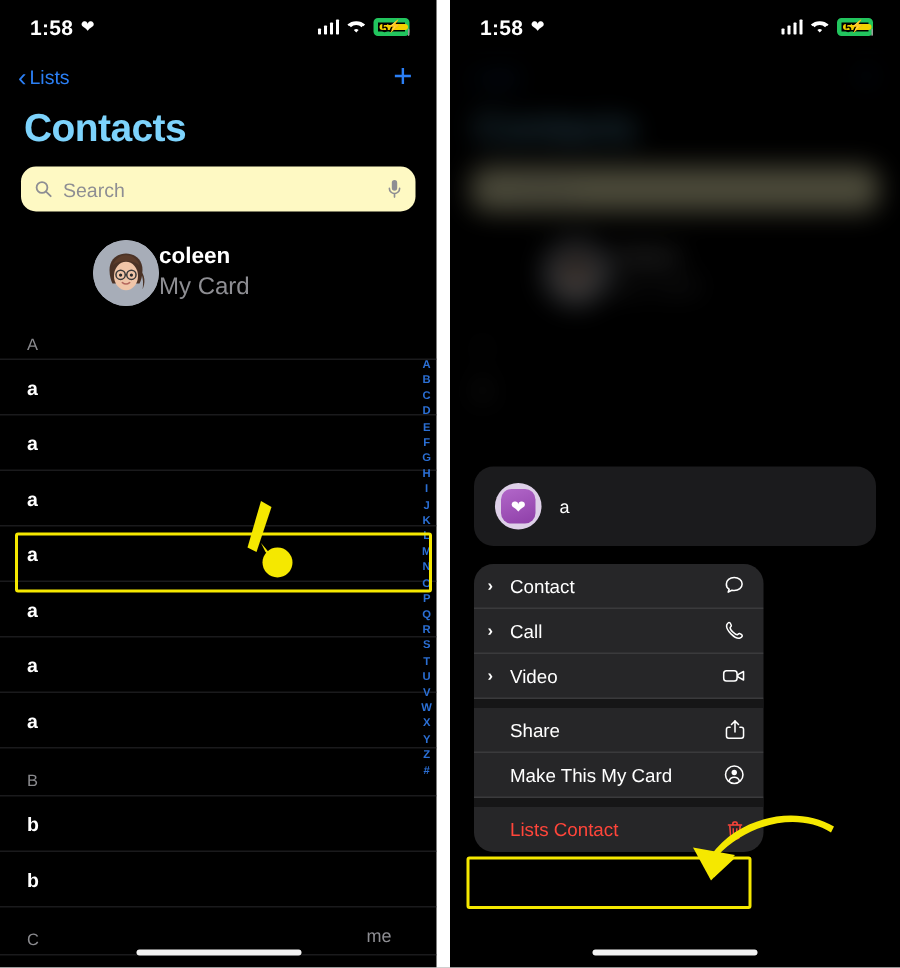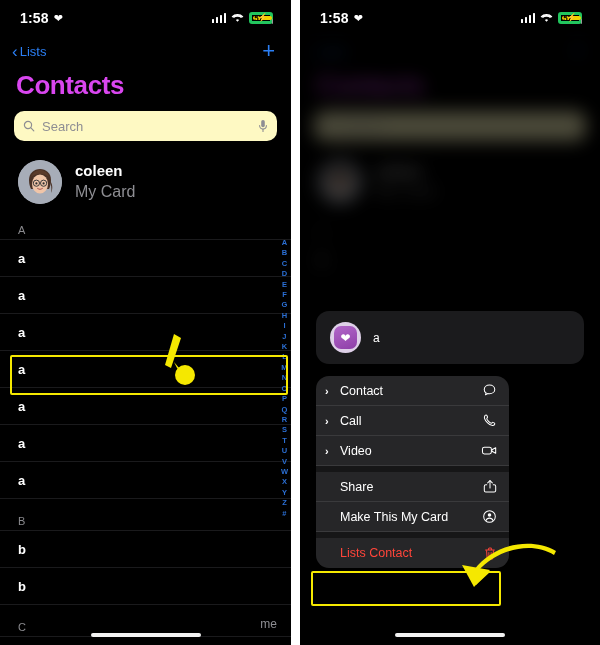--- a/index.html
+++ b/index.html
@@ -66,39 +66,40 @@
   .navrow {
     display:flex; align-items:center; justify-content:space-between;
     padding:4px 16px 2px 12px; height:28px;
   }
   .back { display:flex; align-items:center; gap:2px; color:#2b7ff5; cursor:pointer; }
   .back .chev { font-size:17px; line-height:1; font-weight:400; }
   .back .lbl { font-size:13px; }
   .plus { color:#2b7ff5; font-size:22px; line-height:1; font-weight:300; cursor:pointer; }
 
   .bigtitle {
-    color:#d946ef; font-size:26px; font-weight:700;
+    color:#7dd3fc; font-size:26px; font-weight:700;
     padding:6px 16px 10px 16px; letter-spacing:-.4px;
   }
 
   
   .searchwrap { padding:0 14px 12px 14px; }
   .search {
     display:flex; align-items:center; gap:7px;
     background:#fef9c3; border-radius:10px; height:30px;
     padding:0 9px;
   }
   .search .mag { flex:0 0 auto; }
   .search .ph { color:#8e8e93; font-size:13px; flex:1; }
   .search .mic { flex:0 0 auto; }
 
   
   .mycard {
-    display:flex; align-items:center; gap:13px;
+    display:flex; align-items:center; 
     padding:7px 16px 14px 18px;
+    margin-left:44px;
   }
   .avatar {
     width:44px; height:44px; border-radius:50%;
     background:#a7adb8; position:relative; overflow:hidden; flex:0 0 auto;
   }
   .mc-text .nm { color:#fff; font-size:15px; font-weight:600; line-height:1.25; }
   .mc-text .sub { color:#8e8e93; font-size:16px; line-height:1.35; }
 
   
   .list { position:relative; }
@@ -127,21 +128,21 @@
   }
 
   
   .hl-box {
     position:absolute; border:2.5px solid #f5e800; border-radius:2px;
     pointer-events:none; z-index:8;
   }
   .pointer { position:absolute; z-index:9; pointer-events:none; }
 
   .me-label {
-    position:absolute; right:14px; bottom:14px;
+    position:absolute; right:30px; bottom:14px;
     color:#8e8e93; font-size:12px; z-index:7;
   }
   .home-ind {
     position:absolute; left:50%; transform:translateX(-50%);
     bottom:8px; width:110px; height:4px; border-radius:3px;
     background:#f2f2f2; z-index:10;
   }
 
   
   .blurlayer { position:absolute; inset:36px 0 0 0; filter:blur(9px); opacity:.55; }

